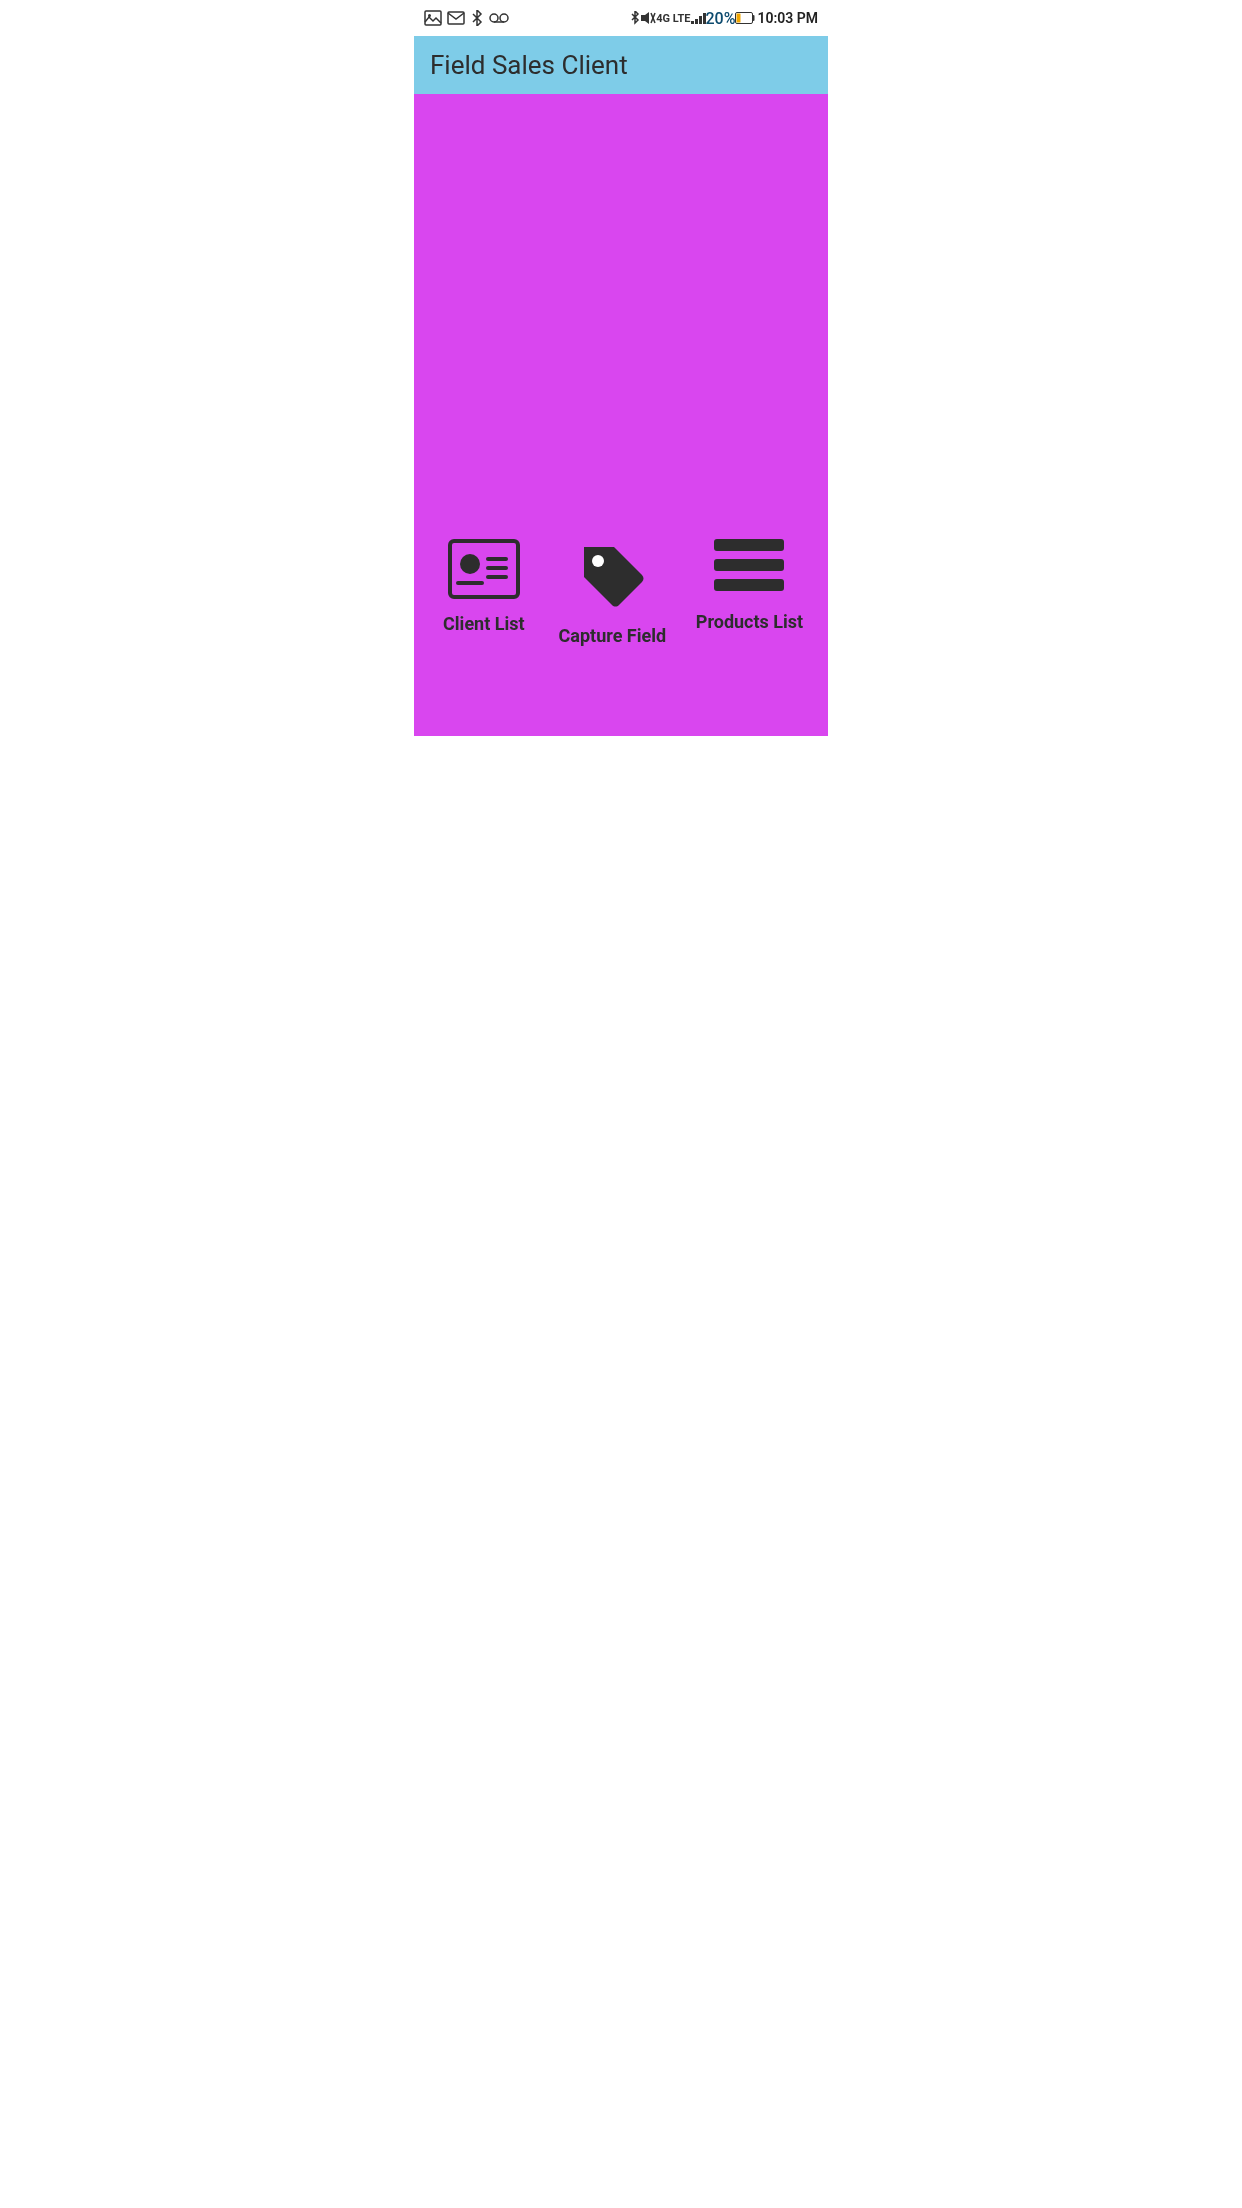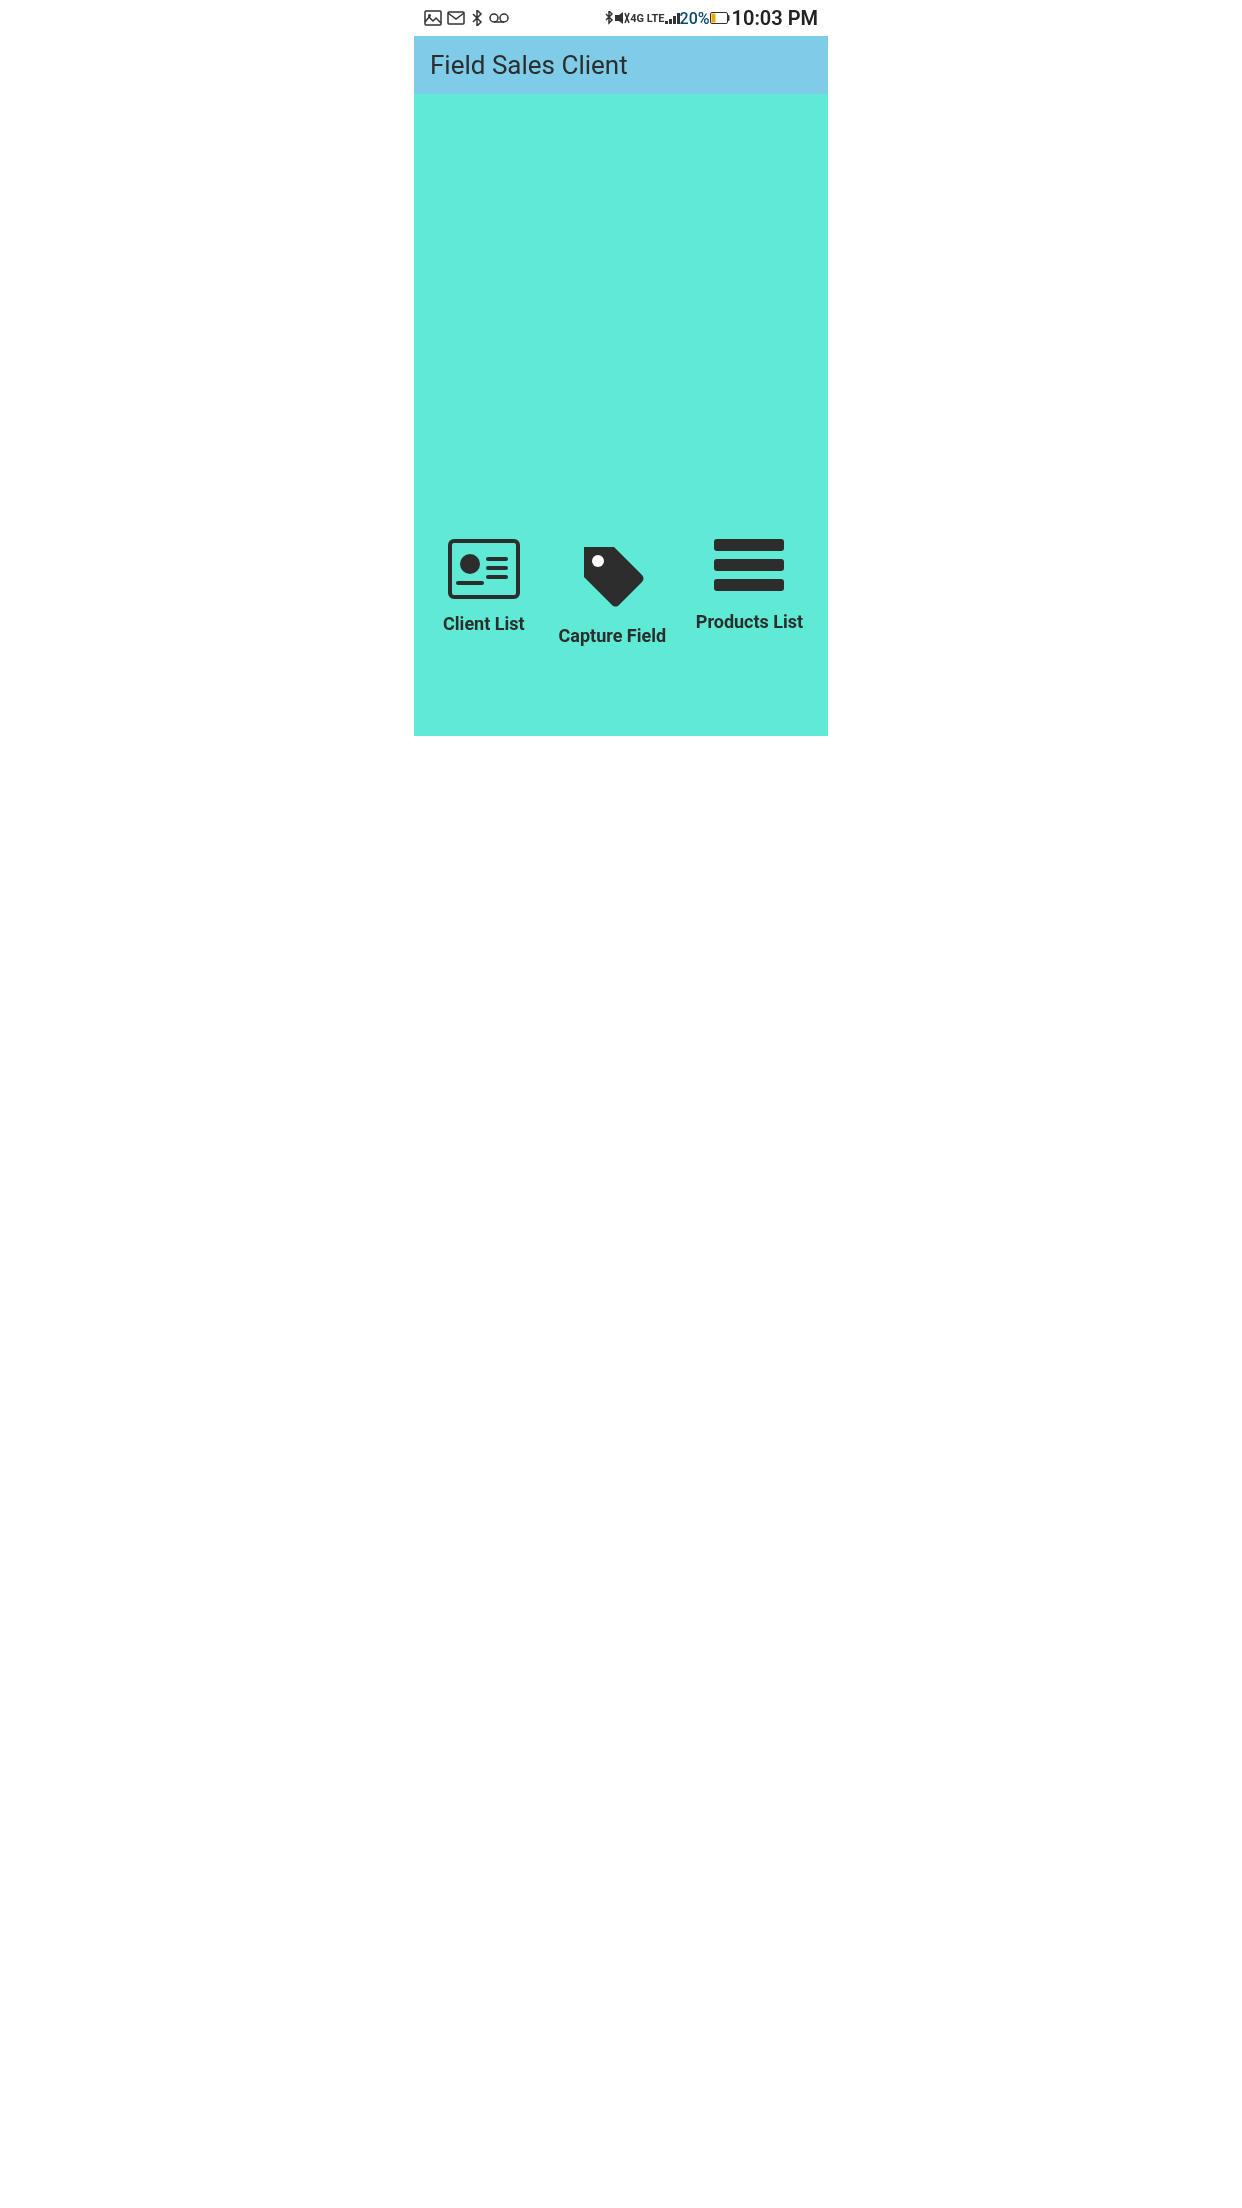--- a/index.html
+++ b/index.html
@@ -40,21 +40,21 @@
 
     .status-bar-right {
       display: flex;
       align-items: center;
       font-size: 13px;
       font-weight: 500;
       color: #333;
     }
 
     .time-text {
-      font-size: 20px;
+      font-size: 14px;
       font-weight: 600;
       color: #222;
       margin-left: 2px;
     }
 
     
     .app-header {
       width: 100%;
       background: #7ECCE8;
       padding: 14px 16px;
@@ -68,21 +68,21 @@
     }
 
     
     .main-content {
       flex: 1;
       display: flex;
       flex-direction: column;
       align-items: center;
       justify-content: flex-end;
       padding-bottom: 80px;
-      background: #5eead4;
+      background: #d946ef;
     }
 
     
     .menu-row {
       display: flex;
       flex-direction: row;
       align-items: flex-start;
       justify-content: space-around;
       width: 100%;
       padding: 0 10px;

